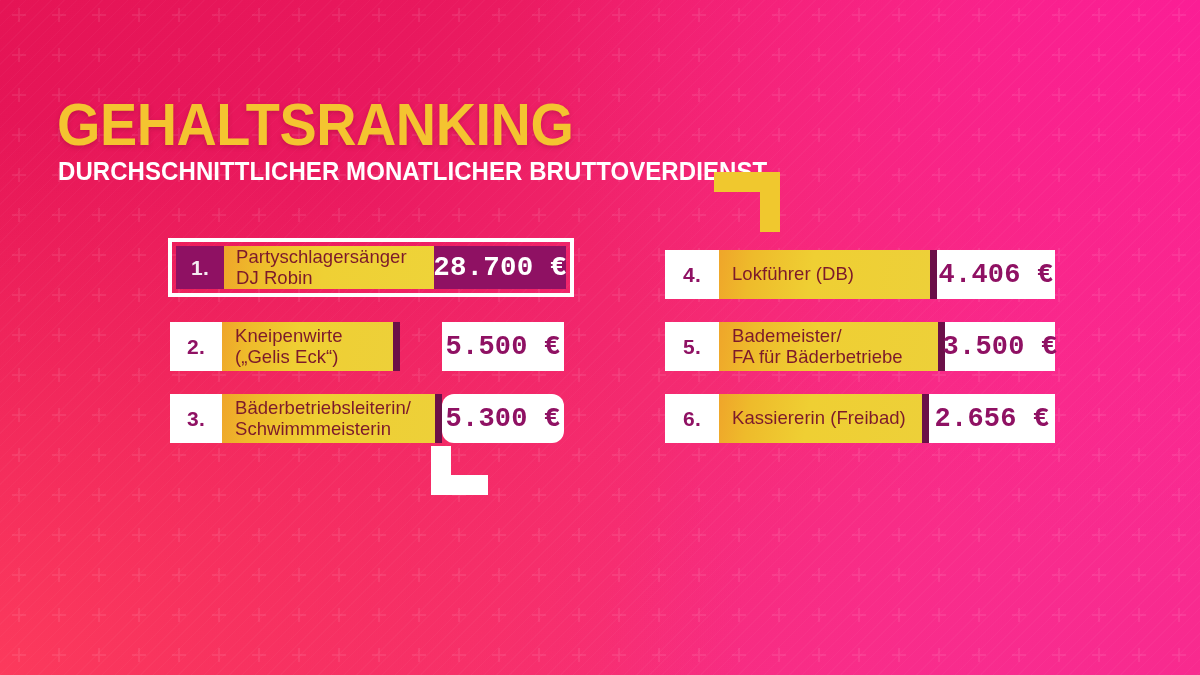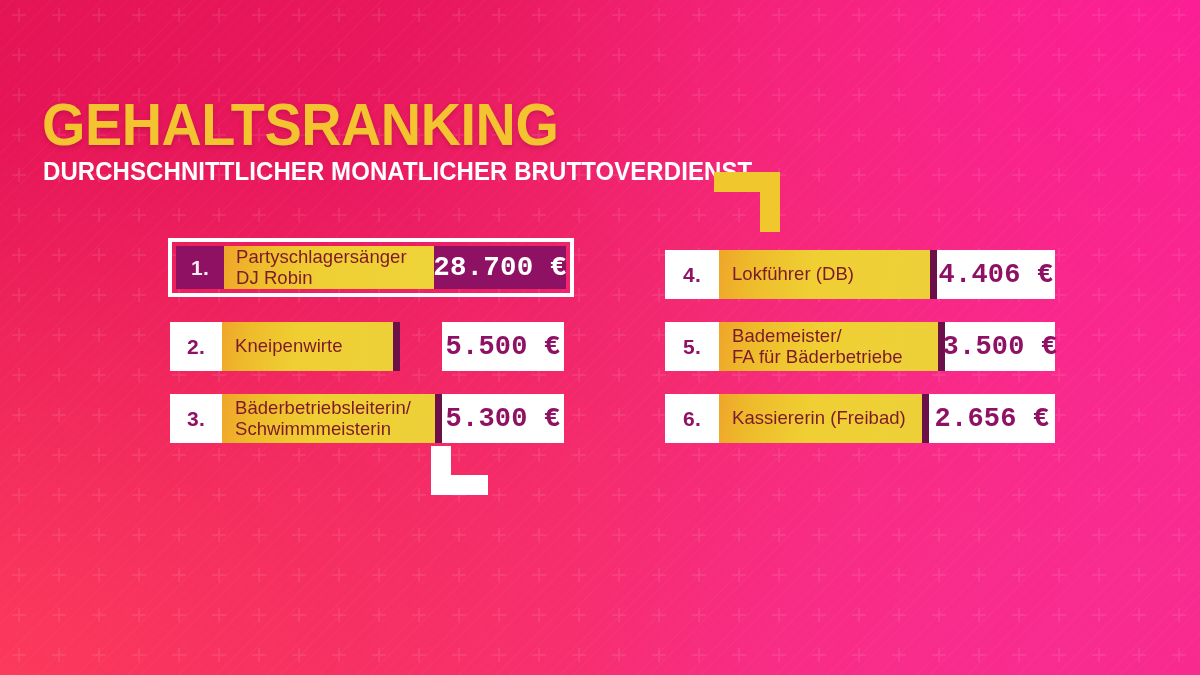--- a/index.html
+++ b/index.html
@@ -49,21 +49,21 @@
     position: absolute;
     inset: 0;
     opacity: .05;
     background-image: repeating-linear-gradient(135deg,
         rgba(255,255,255,.55) 0 1px, rgba(255,255,255,0) 1px 9px);
   }
 
   
   #headline-block {
     position: absolute;
-    left: 42px;
+    left: 57px;
     top: 96px;
   }
   #main-title {
     margin: 0;
     font-size: 60px;
     line-height: 58px;
     font-weight: 700;
     letter-spacing: -0.5px;
     color: #F4C430;
     font-family: "Liberation Sans Narrow", "Liberation Sans", sans-serif;
@@ -175,21 +175,21 @@
     width: 7px;
     background: #6B1048;
   }
 
   #row-2 { left: 170px; top: 322px; width: 394px; height: 49px; }
   #row-2 .rank-badge { width: 52px; }
   #row-2 .rank-value { width: 122px; margin-left: 42px; }
 
   #row-3 { left: 170px; top: 394px; width: 394px; height: 49px; }
   #row-3 .rank-badge { width: 52px; }
-  #row-3 .rank-value { width: 122px; }
+  #row-3 .rank-value { width: 122px; border-radius: 12px; }
 
   #row-4 { left: 665px; top: 250px; width: 390px; height: 49px; }
   #row-4 .rank-badge { width: 54px; }
   #row-4 .rank-value { width: 118px; }
 
   #row-5 { left: 665px; top: 322px; width: 390px; height: 49px; }
   #row-5 .rank-badge { width: 54px; }
   #row-5 .rank-value { width: 110px; }
 
   #row-6 { left: 665px; top: 394px; width: 390px; height: 49px; }
@@ -226,20 +226,21 @@
       <span class="line1">Partyschlagersänger</span>
       <span class="line2">DJ Robin</span>
     </div>
     <div class="rank-value">28.700 €</div>
   </div>
 
   <div id="row-2" class="rank-row row-normal">
     <div class="rank-badge">2.</div>
     <div class="rank-label">
       <span class="line1">Kneipenwirte</span>
+      <span class="line2">(„Gelis Eck“)</span>
     </div>
     <div class="divider"></div>
     <div class="rank-value">5.500 €</div>
   </div>
 
   <div id="row-3" class="rank-row row-normal">
     <div class="rank-badge">3.</div>
     <div class="rank-label">
       <span class="line1">Bäderbetriebsleiterin/</span>
       <span class="line2">Schwimmmeisterin</span>

